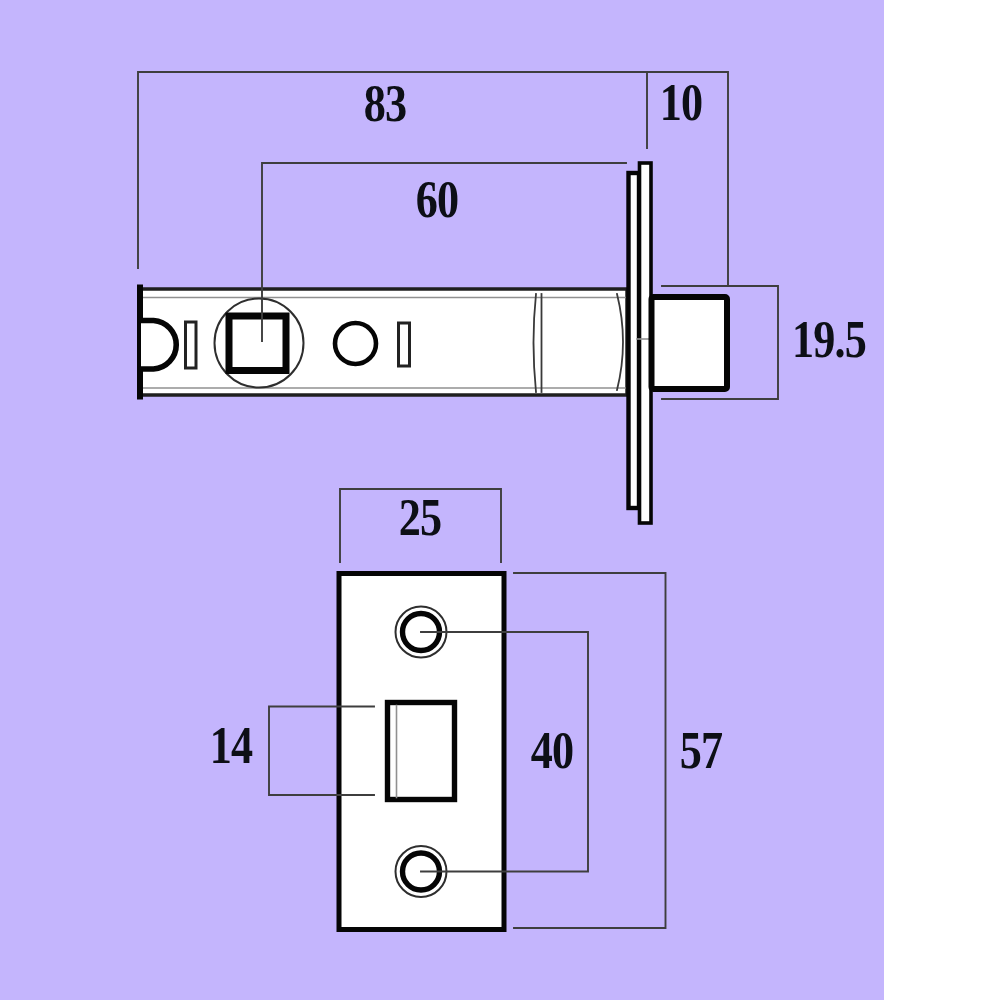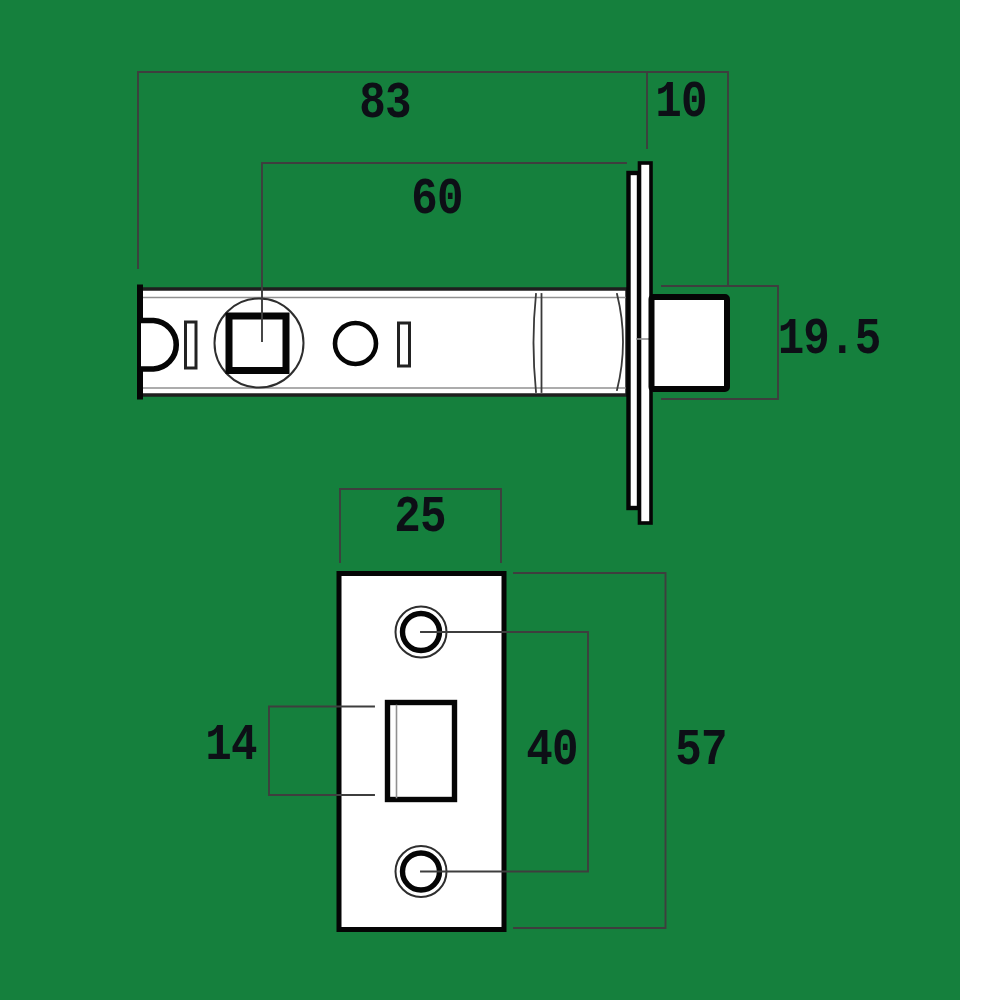--- a/index.html
+++ b/index.html
@@ -1,20 +1,20 @@
 <!DOCTYPE html>
 <html><head>
 <meta charset="utf-8">
 <style>
   html,body{margin:0;padding:0;background:#ffffff;}
   #stage{
     position:relative;
-    width:960px;height:1000px;
-    background:#15803d;
-    font-family:Liberation Mono, monospace;
+    width:884px;height:1000px;
+    background:#c4b5fd;
+    font-family:Liberation Serif, serif;
     overflow:hidden;
   }
   #drawing-svg{position:absolute;left:0;top:0;}
   .dim-label{
     position:absolute;
     font-size:52px;
     font-weight:700;
     letter-spacing:-1px;
     line-height:1;
     color:#0d0f16;

